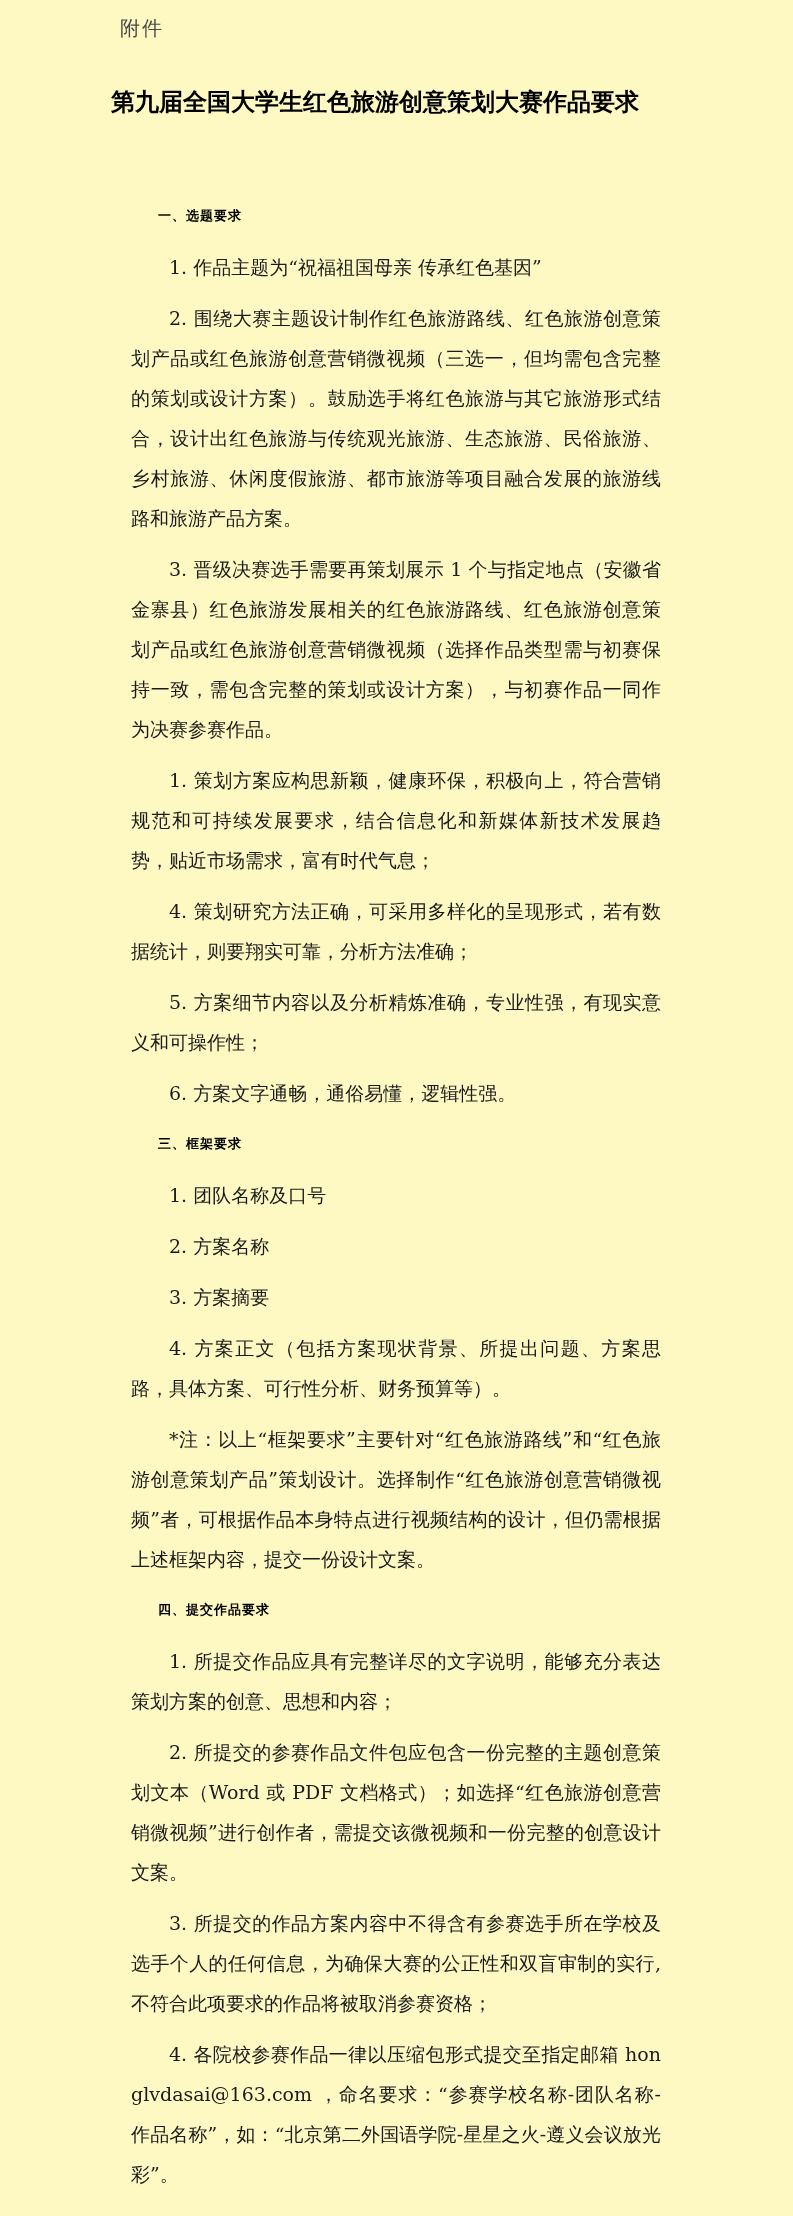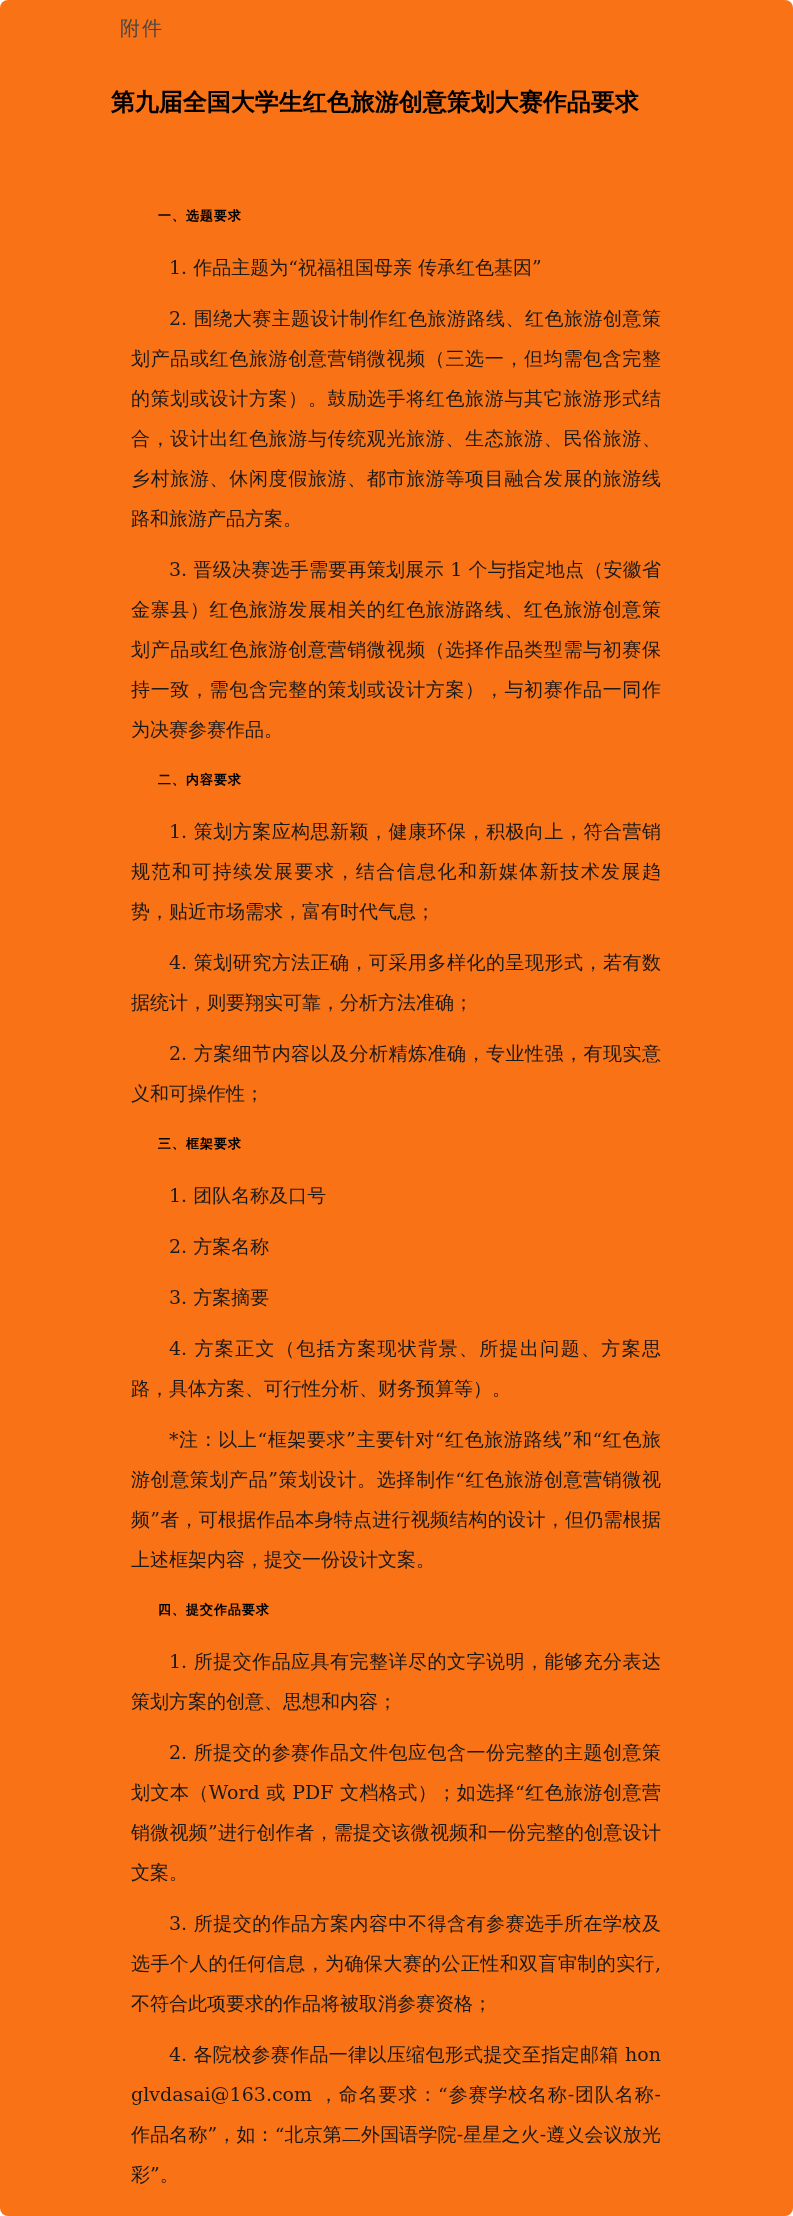--- a/index.html
+++ b/index.html
@@ -4,25 +4,24 @@
 <style>
   html, body {
     margin: 0;
     padding: 0;
     background: #ffffff;
   }
   .page {
     position: relative;
     width: 793px;
     height: 2216px;
-    background: #f97316;
+    background: #fef9c3;
     overflow: hidden;
     font-family: "DejaVu Serif", "Liberation Serif", serif;
     color: #1a1a1a;
-    border-radius: 8px;
   }
   .attachment {
     position: absolute;
     left: 120px;
     top: 14px;
     font-size: 20px;
     line-height: 28px;
     color: #474747;
     letter-spacing: 2px;
   }
@@ -74,24 +73,24 @@
 
   <div class="doc-title">第九届全国大学生红色旅游创意策划大赛作品要求</div>
 
   <div class="content">
 
     <h2 class="sec-heading">一、选题要求</h2>
     <p>1. 作品主题为“祝福祖国母亲 传承红色基因”</p>
     <p>2. 围绕大赛主题设计制作红色旅游路线、红色旅游创意策划产品或红色旅游创意营销微视频（三选一，但均需包含完整的策划或设计方案）。鼓励选手将红色旅游与其它旅游形式结合，设计出红色旅游与传统观光旅游、生态旅游、民俗旅游、乡村旅游、休闲度假旅游、都市旅游等项目融合发展的旅游线路和旅游产品方案。</p>
     <p>3. 晋级决赛选手需要再策划展示 1 个与指定地点（安徽省金寨县）红色旅游发展相关的红色旅游路线、红色旅游创意策划产品或红色旅游创意营销微视频（选择作品类型需与初赛保持一致，需包含完整的策划或设计方案），与初赛作品一同作为决赛参赛作品。</p>
 
-    <h2 class="sec-heading">二、内容要求</h2>
     <p>1. 策划方案应构思新颖，健康环保，积极向上，符合营销规范和可持续发展要求，结合信息化和新媒体新技术发展趋势，贴近市场需求，富有时代气息；</p>
     <p>4. 策划研究方法正确，可采用多样化的呈现形式，若有数据统计，则要翔实可靠，分析方法准确；</p>
-    <p>2. 方案细节内容以及分析精炼准确，专业性强，有现实意义和可操作性；</p>
+    <p>5. 方案细节内容以及分析精炼准确，专业性强，有现实意义和可操作性；</p>
+    <p>6. 方案文字通畅，通俗易懂，逻辑性强。</p>
 
     <h2 class="sec-heading">三、框架要求</h2>
     <p>1. 团队名称及口号</p>
     <p>2. 方案名称</p>
     <p>3. 方案摘要</p>
     <p>4. 方案正文（包括方案现状背景、所提出问题、方案思路，具体方案、可行性分析、财务预算等）。</p>
     <p>*注：以上“框架要求”主要针对“红色旅游路线”和“红色旅游创意策划产品”策划设计。选择制作“红色旅游创意营销微视频”者，可根据作品本身特点进行视频结构的设计，但仍需根据上述框架内容，提交一份设计文案。</p>
 
     <h2 class="sec-heading">四、提交作品要求</h2>
     <p>1. 所提交作品应具有完整详尽的文字说明，能够充分表达策划方案的创意、思想和内容；</p>

